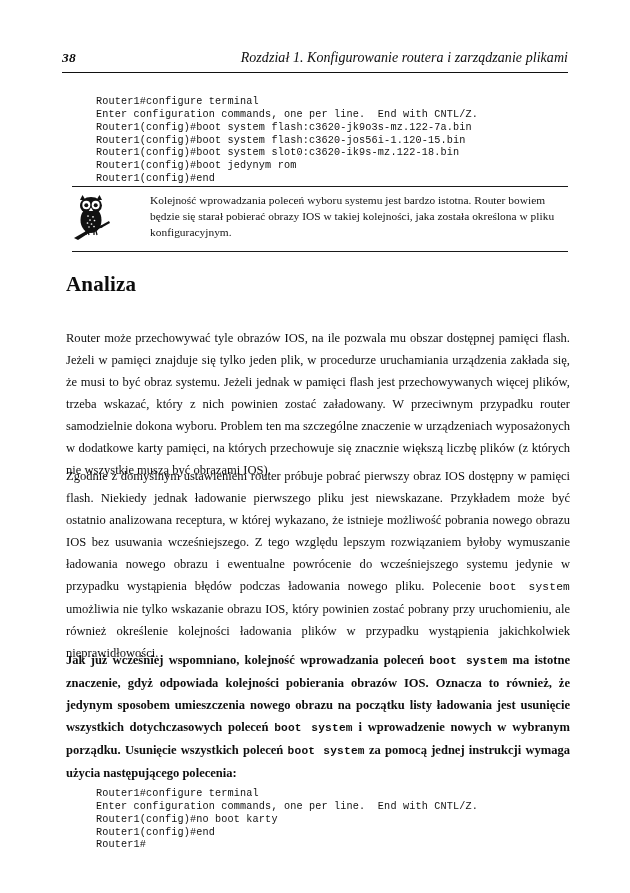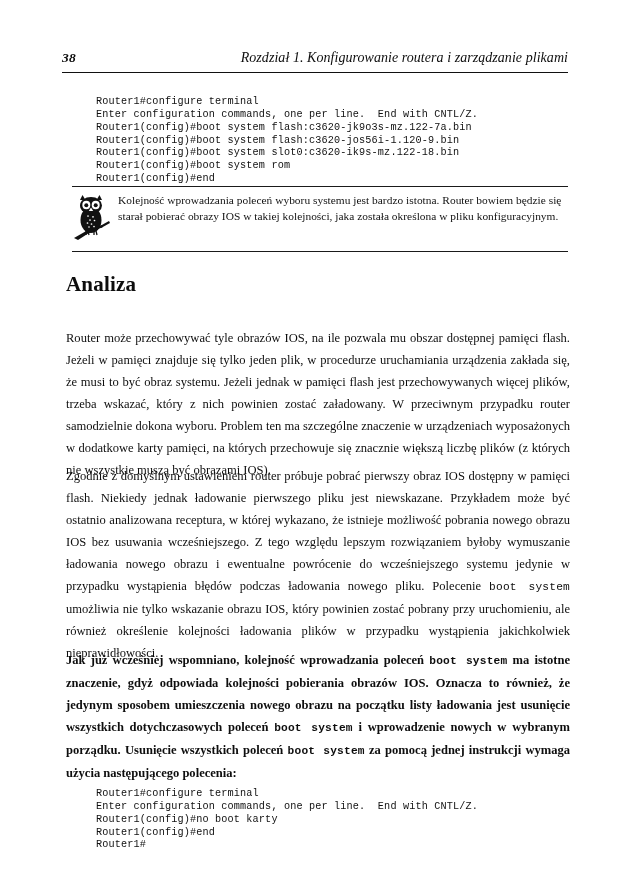--- a/index.html
+++ b/index.html
@@ -80,20 +80,21 @@
   .rule-top { top: 186px; }
   .rule-bottom { top: 251px; }
 
   .tip {
     position: absolute;
     left: 72px;
     top: 192px;
     width: 496px;
     display: flex;
     align-items: flex-start;
+    gap: 32px;
   }
   .owl {
     width: 46px;
     flex: 0 0 46px;
     padding-top: 1px;
   }
   .owl svg { display: block; }
   .tip-text {
     font-size: 11.4px;
     line-height: 15.9px;
@@ -141,23 +142,23 @@
 
   <div class="header">
     <span class="folio">38</span>
     <span class="head-title">Rozdział 1. Konfigurowanie routera i zarządzanie plikami</span>
   </div>
   <div class="header-rule"></div>
 
   <pre class="code code-top" id="code-top"><span><span>Router1#</span><span class="b">configure terminal</span></span>
 <span><span>Enter configuration commands, one per line.  End with CNTL/Z.</span></span>
 <span><span>Router1(config)#</span><span class="b">boot system flash:c3620-jk9o3s-mz.122-7a.bin</span></span>
-<span><span>Router1(config)#</span><span class="b">boot system flash:c3620-jos56i-1.120-9.bin</span></span>
+<span><span>Router1(config)#</span><span class="b">boot system flash:c3620-jos56i-1.120-15.bin</span></span>
 <span><span>Router1(config)#</span><span class="b">boot system slot0:c3620-ik9s-mz.122-18.bin</span></span>
-<span><span>Router1(config)#</span><span class="b">boot system rom</span></span>
+<span><span>Router1(config)#</span><span class="b">boot jedynym rom</span></span>
 <span><span>Router1(config)#</span><span class="b">end</span></span></pre>
 
   <div class="rule rule-top"></div>
   <div class="tip">
     <div class="owl">
       <svg width="40" height="50" viewBox="0 0 40 50" aria-hidden="true">
         <g fill="#111">
 
           <path d="M2 45 L16 37 L20 38 L6 47 Z"></path>
           <path d="M16 38 L30 32 L31 34 L17 40 Z"></path>

